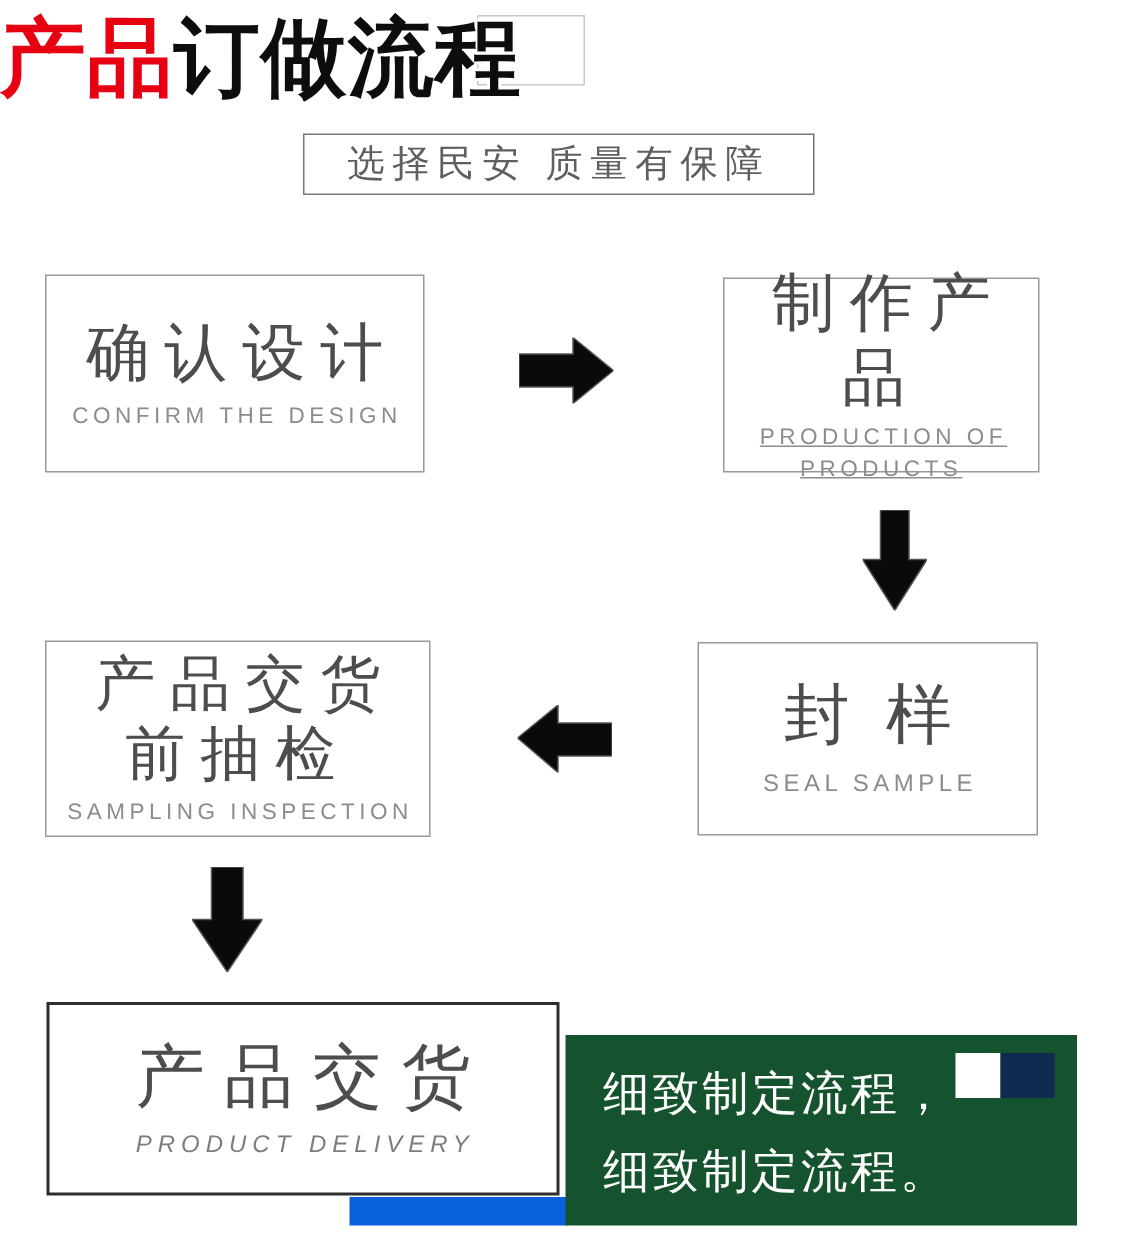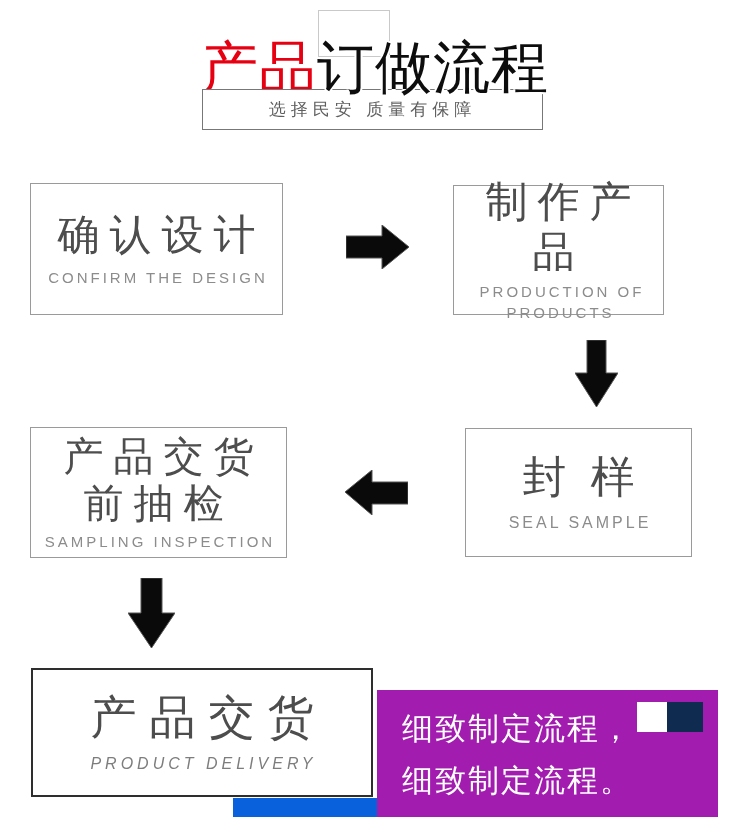--- a/index.html
+++ b/index.html
@@ -14,27 +14,26 @@
     margin: 0 auto;
     background: #ffffff;
     overflow: hidden;
   }
 
   
   .title {
     position: absolute;
     top: 6px; left: 0;
     width: 100%;
-    text-align: center;
+    text-align: left;
     font-size: 57px;
-    font-weight: normal;
+    font-weight: bold;
     line-height: 66px;
     letter-spacing: 1px;
     white-space: nowrap;
-    margin-top: 28px;
   }
   .title .red   { color: #e60012; position: relative; z-index: 0; }
   .title .black {
     color: #0d0d0d; position: relative; z-index: 2;
     text-shadow: 2px 0 0 #fff, -2px 0 0 #fff, 0 2px 0 #fff, 0 -2px 0 #fff;
   }
   .title-deco {
     position: absolute;
     left: 318px; top: 10px;
     width: 72px; height: 47px;
@@ -45,21 +44,21 @@
 
   
   .subtitle {
     position: absolute;
     left: 202px; top: 89px;
     width: 341px; height: 41px;
     background: #ffffff;
     border: 1px solid #777777;
     text-align: center;
     line-height: 39px;
-    font-size: 17px;
+    font-size: 25px;
     letter-spacing: 5px;
     color: #5f5f5f;
     white-space: nowrap;
   }
 
   
   .step {
     position: absolute;
     background: #ffffff;
     border: 1px solid #9a9a9a;
@@ -79,23 +78,23 @@
   .step .en {
     color: #8c8c8c;
     font-size: 15px;
     letter-spacing: 3px;
     text-indent: 3px;
     margin-top: 9px;
     line-height: 1.35;
   }
   #step-confirm    { left: 30px;  top: 183px; width: 253px; height: 132px; }
   #step-confirm .zh    { font-size: 42px; }
-  #step-production { left: 453px; top: 185px; width: 211px; height: 130px; align-items: flex-end; }
+  #step-production { left: 482px; top: 185px; width: 211px; height: 130px; }
   #step-production .zh { font-size: 42px; }
-  #step-production .en { width: 205px; margin-top: 6px; }
+  #step-production .en { width: 205px; margin-top: 6px; text-decoration: underline; }
   #step-sampling   { left: 30px;  top: 427px; width: 257px; height: 131px; }
   #step-sampling .zh   { font-size: 40px; }
   #step-sampling .en   { margin-top: 5px; }
   #step-seal       { left: 465px; top: 428px; width: 227px; height: 129px; }
   #step-seal .zh       { font-size: 44px; letter-spacing: 24px; text-indent: 24px; }
   #step-seal .en       { font-size: 16px; }
   #step-delivery   { left: 31px;  top: 668px; width: 342px; height: 129px; border: 2px solid #2e2e2e; }
   #step-delivery .zh   { font-size: 46px; letter-spacing: 13px; text-indent: 13px; }
   #step-delivery .en   { font-size: 16px; letter-spacing: 4px; color: #7d7d7d; font-style: italic; }
 
@@ -105,21 +104,21 @@
   #arrow-down-right { left: 575px; top: 340px; }
   #arrow-left       { left: 345px; top: 470px; }
   #arrow-down-left  { left: 128px; top: 578px; }
   .arrow svg { display: block; }
 
   
   .callout {
     position: absolute;
     left: 377px; top: 690px;
     width: 341px; height: 127px;
-    background: #a21caf;
+    background: #14532d;
     color: #ffffff;
     font-size: 31px;
     letter-spacing: 2px;
     padding: 13px 0 0 25px;
     line-height: 52px;
     white-space: nowrap;
   }
   .callout-strip {
     position: absolute;
     left: 233px; top: 798px;

